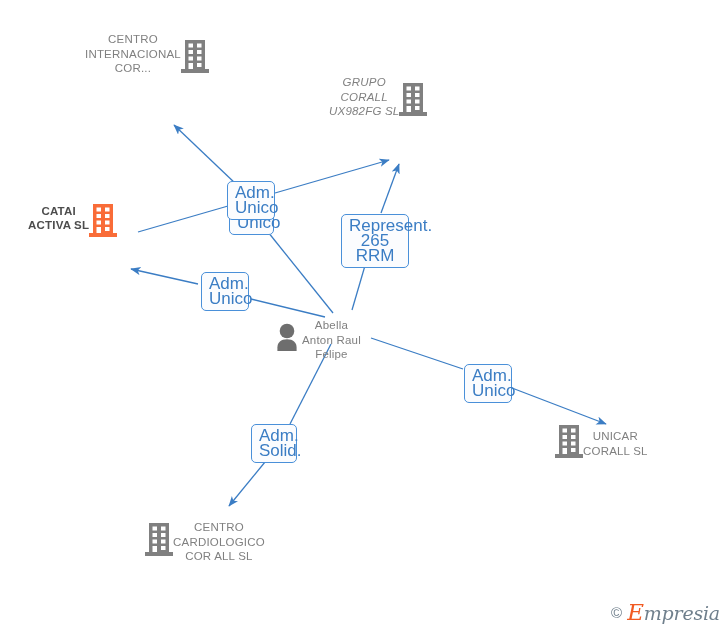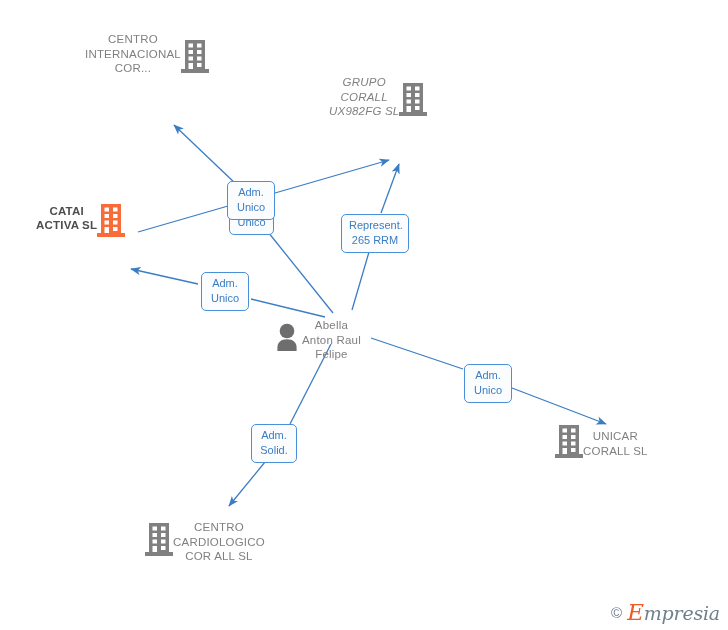--- a/index.html
+++ b/index.html
@@ -58,21 +58,21 @@
   .node.label-bottom .node-label { order: 2; margin-top: 5px; }
 
   
   .edge-label {
     position: absolute;
     z-index: 7;
     background: #fbfcfe;
     border: 1px solid #4a90d9;
     border-radius: 5px;
     color: #3b7dc4;
-    font-size: 11px;
+    font-size: 17px;
     line-height: 15px;
     text-align: center;
     padding: 3px 7px 4px 7px;
     white-space: pre-line;
     box-sizing: border-box;
   }
 
   
   #watermark {
     position: absolute;
@@ -178,21 +178,21 @@
         <rect x="7.5" y="11" width="4.5" height="4" fill="#ffffff"></rect>
         <rect x="16" y="11" width="4.5" height="4" fill="#ffffff"></rect>
         <rect x="7.5" y="17.5" width="4.5" height="4" fill="#ffffff"></rect>
         <rect x="16" y="17.5" width="4.5" height="4" fill="#ffffff"></rect>
         <rect x="7.5" y="24" width="4.5" height="6" fill="#ffffff"></rect>
         <rect x="16" y="24" width="4.5" height="4" fill="#ffffff"></rect>
       </svg>
     </div>
   </div>
 
-  <div class="node label-top highlight" style="left:111px; top:203px;">
+  <div class="node label-top highlight" style="left:103px; top:203px;">
     <div class="node-label">CATAI
 ACTIVA  SL</div>
     <div class="node-icon">
       <svg width="28" height="34" viewBox="0 0 28 34" xmlns="http://www.w3.org/2000/svg">
         <rect x="4" y="1" width="20" height="29" fill="#f96c38"></rect>
         <rect x="0" y="30" width="28" height="4" fill="#f96c38"></rect>
         <rect x="7.5" y="4.5" width="4.5" height="4" fill="#ffffff"></rect>
         <rect x="16" y="4.5" width="4.5" height="4" fill="#ffffff"></rect>
         <rect x="7.5" y="11" width="4.5" height="4" fill="#ffffff"></rect>
         <rect x="16" y="11" width="4.5" height="4" fill="#ffffff"></rect>

